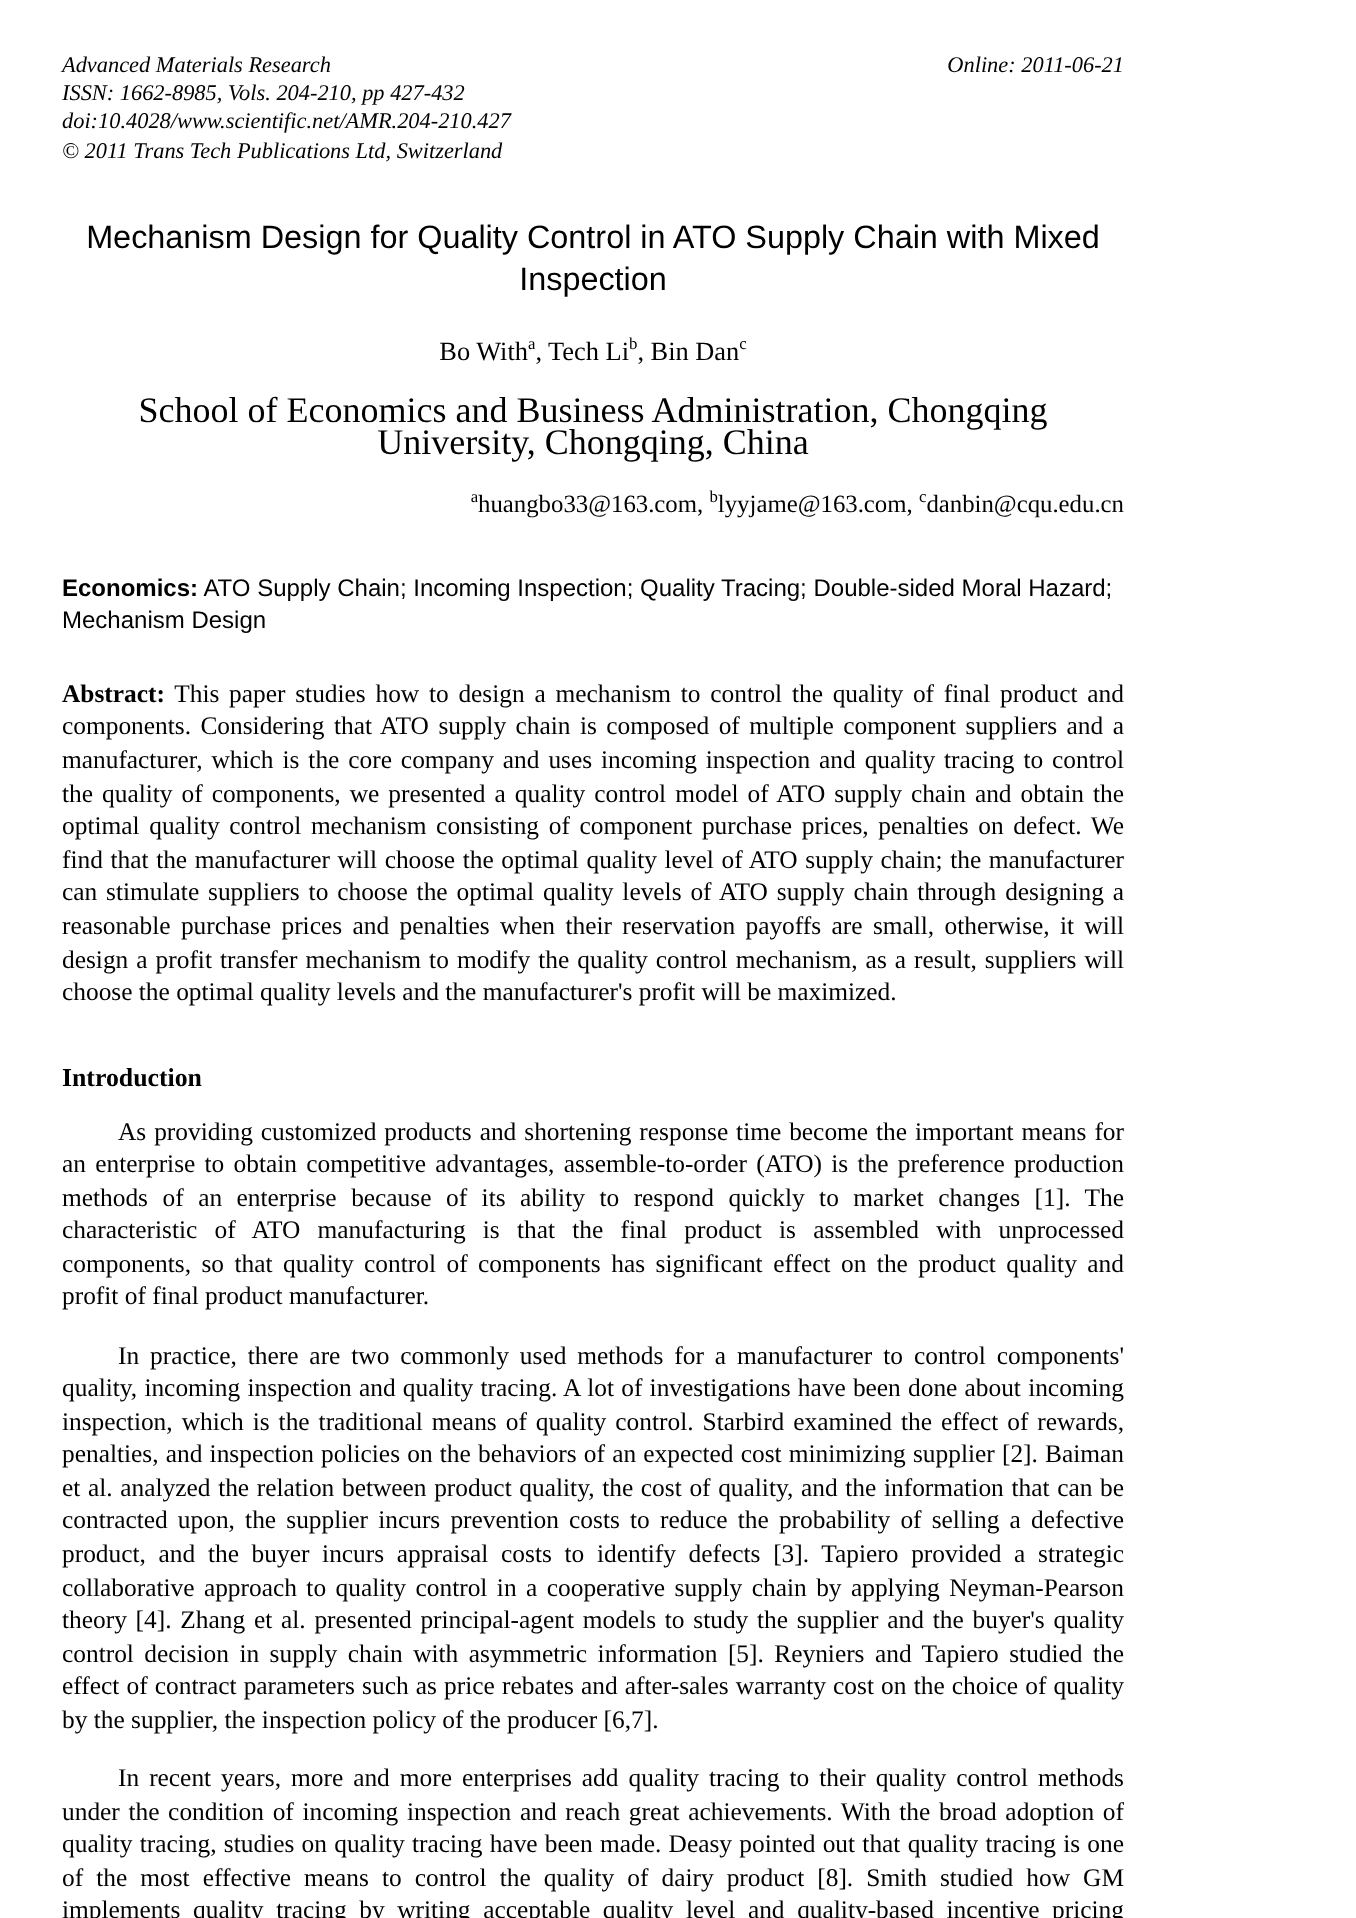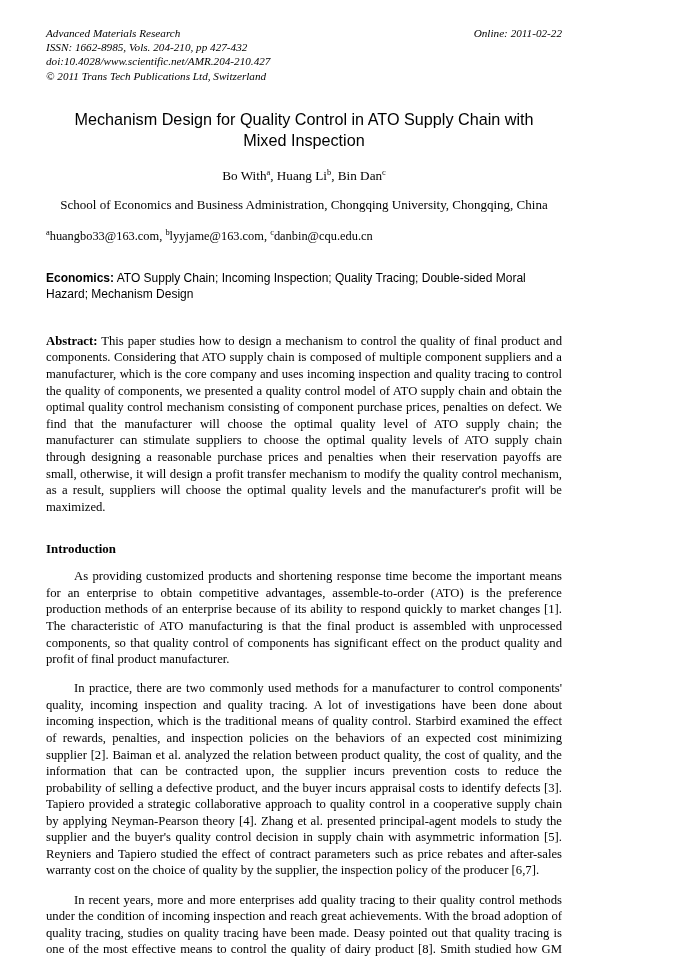--- a/index.html
+++ b/index.html
@@ -12,21 +12,21 @@
     height: 959px;
     font-family: "Liberation Serif", serif;
     color: #000000;
     overflow: hidden;
   }
   .page {
     position: relative;
     width: 620px;
     height: 959px;
     box-sizing: border-box;
-    padding: 26px 58px 0 46px;
+    padding: 26px 58px 0 31px;
   }
 
   
   .header {
     display: flex;
     justify-content: space-between;
     align-items: flex-start;
     font-style: italic;
     font-size: 11.2px;
     line-height: 14.2px;
@@ -53,26 +53,26 @@
   }
 
   .authors {
     text-align: center;
     font-size: 13.2px;
     margin-top: 16px;
     line-height: 17px;
   }
   .affiliation {
     text-align: center;
-    font-size: 13px;
+    font-size: 18px;
     margin-top: 13px;
     line-height: 16px;
   }
   .emails {
-    text-align: left;
+    text-align: right;
     font-size: 12.4px;
     margin-top: 15px;
     line-height: 16px;
   }
   sup {
     font-size: 8.4px;
     vertical-align: super;
     line-height: 0;
   }
 
@@ -83,21 +83,21 @@
     font-size: 12px;
     line-height: 16.5px;
     text-align: left;
   }
   .keywords .kw-label {
     font-weight: bold;
   }
 
   
   .abstract {
-    margin-top: 30px;
+    margin-top: 20px;
     font-size: 12.7px;
     line-height: 16.6px;
     text-align: justify;
   }
   .abstract .ab-label {
     font-weight: bold;
   }
 
   
   .section-heading {
@@ -123,28 +123,28 @@
 <div class="page">
 
   <div class="header">
     <div class="header-left">
       <div>Advanced Materials Research</div>
       <div>ISSN: 1662-8985, Vols. 204-210, pp 427-432</div>
       <div>doi:10.4028/www.scientific.net/AMR.204-210.427</div>
       <div>© 2011 Trans Tech Publications Ltd, Switzerland</div>
     </div>
     <div class="header-right">
-      <div>Online: 2011-02-22</div>
+      <div>Online: 2011-06-21</div>
     </div>
   </div>
 
   <h1 class="title">Mechanism Design for Quality Control in ATO Supply Chain with Mixed Inspection</h1>
 
   <div class="authors">
-    <span>Bo With</span><sup>a</sup>, <span>Huang Li</span><sup>b</sup>, <span>Bin Dan</span><sup>c</sup>
+    <span>Bo With</span><sup>a</sup>, <span>Tech Li</span><sup>b</sup>, <span>Bin Dan</span><sup>c</sup>
   </div>
 
   <div class="affiliation">School of Economics and Business Administration, Chongqing University, Chongqing, China</div>
 
   <div class="emails">
     <sup>a</sup><span>huangbo33@163.com,</span>
     <sup>b</sup><span>lyyjame@163.com,</span>
     <sup>c</sup><span>danbin@cqu.edu.cn</span>
   </div>
 

